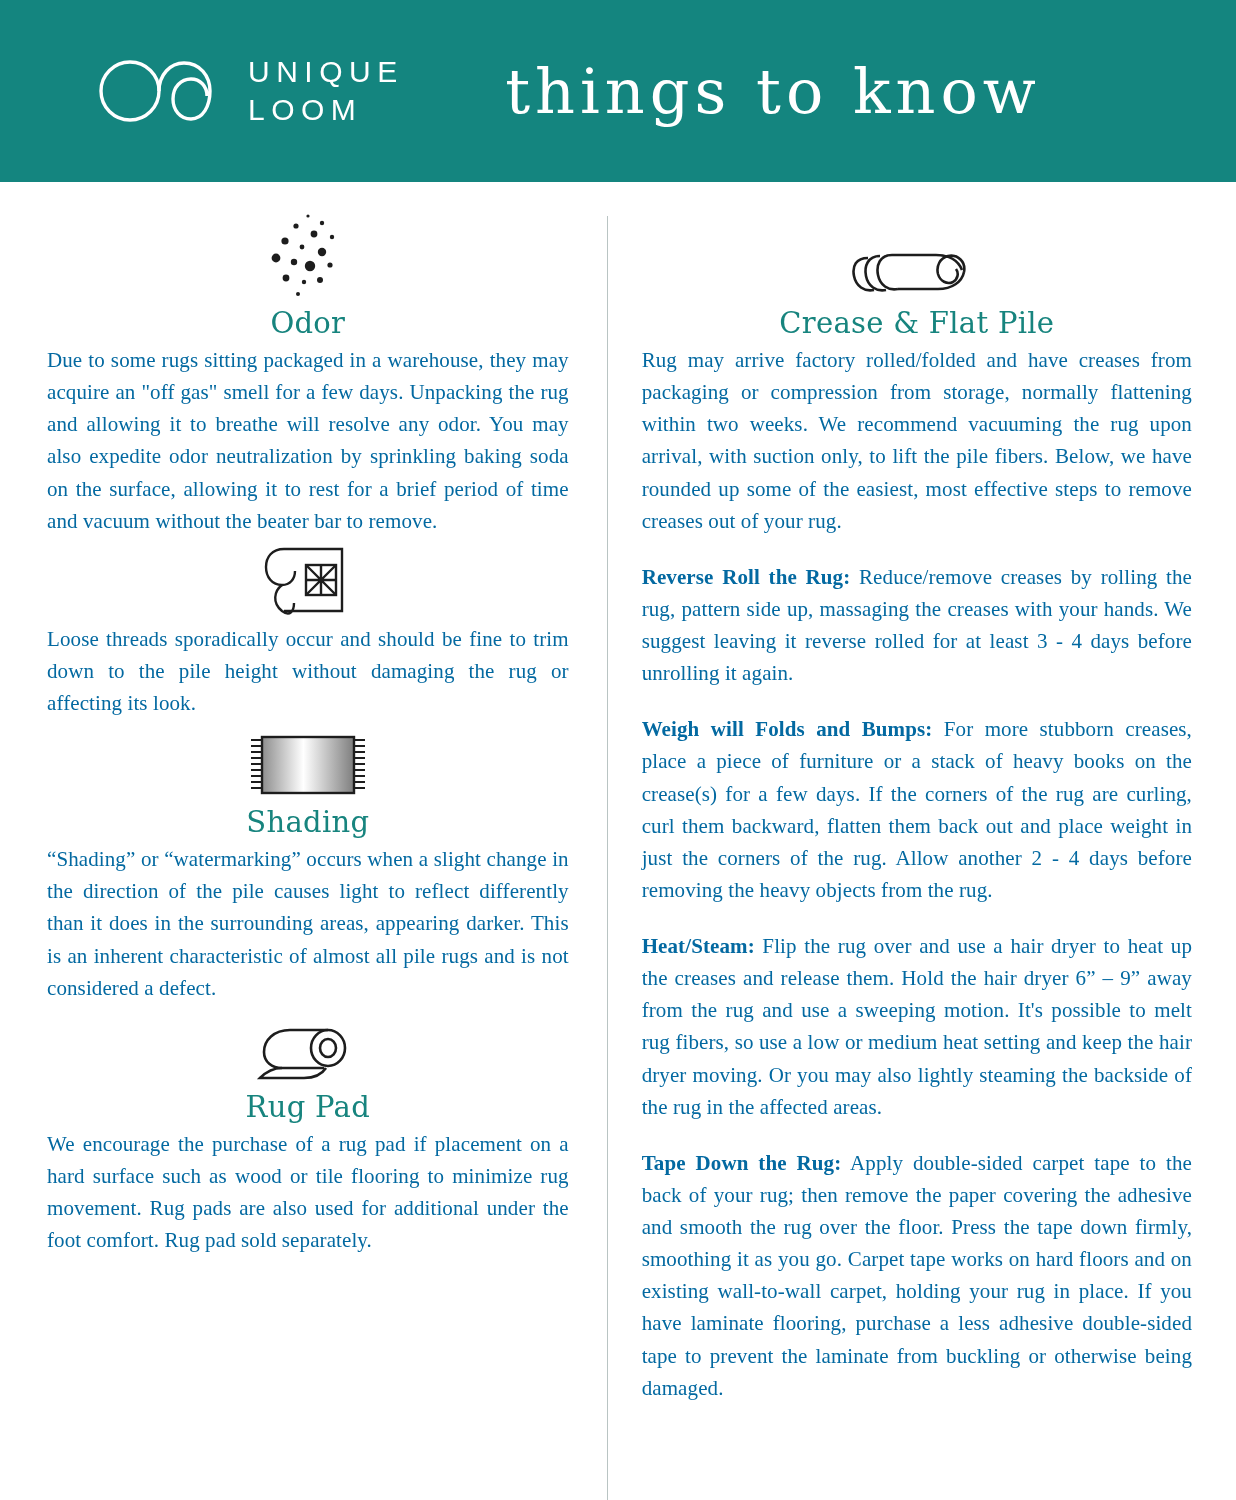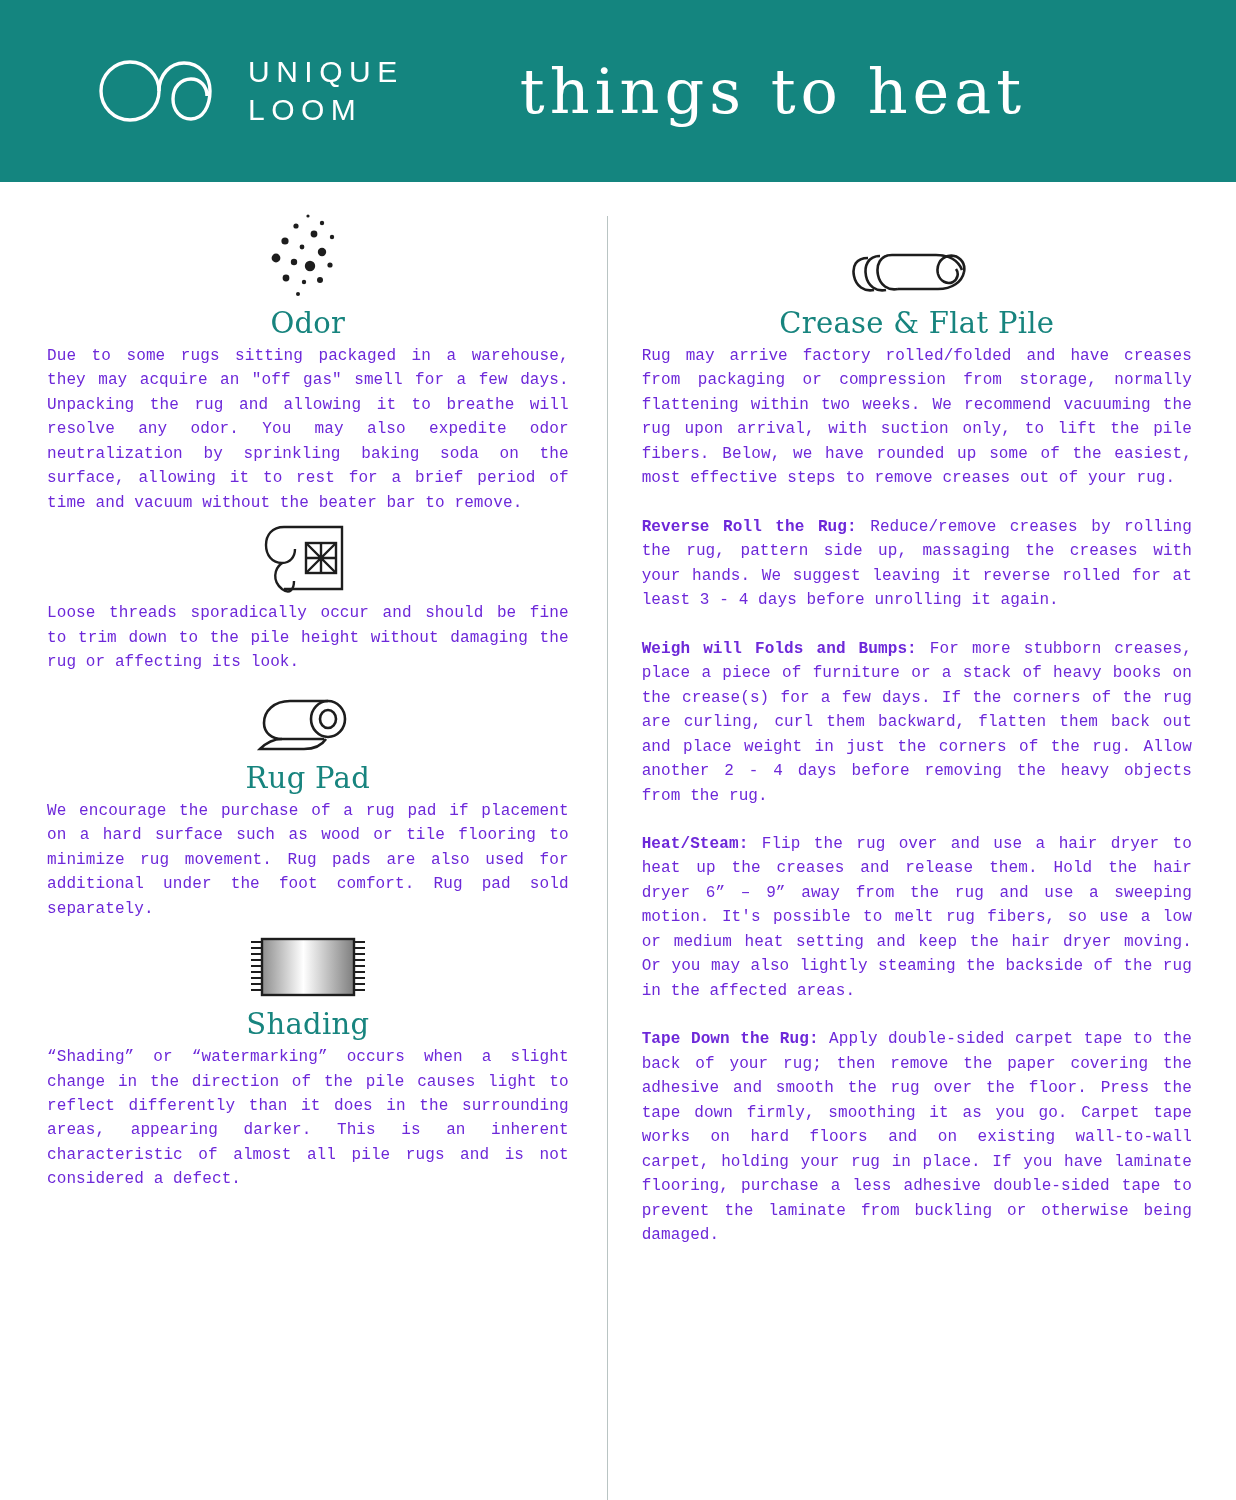--- a/index.html
+++ b/index.html
@@ -110,23 +110,23 @@
     text-align: center;
     color: #17847e;
     font-family: "DejaVu Serif", serif;
     font-size: 29px;
     font-weight: 400;
     letter-spacing: 0.3px;
   }
 
   p.body-text {
     margin: 0 0 22px 0;
-    color: #6d28d9;
-    font-family: Liberation Mono, monospace;
-    font-size: 16px;
+    color: #0369a1;
+    font-family: Liberation Serif, serif;
+    font-size: 21px;
     line-height: 1.53;
     text-align: justify;
     text-justify: inter-word;
     letter-spacing: 0.1px;
   }
   p.body-text:last-child { margin-bottom: 0; }
   p.body-text b {
     font-weight: 700;
   }
   .right-col p.body-text { margin-bottom: 24px; }
@@ -144,21 +144,21 @@
         <svg viewBox="0 0 130 62" width="130" height="62" aria-hidden="true">
           <g fill="none" stroke="#ffffff" stroke-width="3.4">
             <circle cx="34" cy="31" r="29"></circle>
             <path d="M63 31 C63 15 74 3 88 3 C104 3 114 16 114 31 C114 46 107 59 95 59 C84 59 77 50 77 39 C77 27 85 19 95 19 C104 19 111 26 111 36"></path>
           </g>
         </svg>
       </div>
       <div class="brand-name">UNIQUE
 LOOM</div>
     </div>
-    <div class="header-title">things to heat</div>
+    <div class="header-title">things to know</div>
   </div>
 
   <div class="content">
 
     <div class="col col-left">
 
       <div class="section">
         <div class="icon-wrap">
           <svg width="96" height="92" viewBox="0 0 96 92" aria-hidden="true">
             <g fill="#1d1d1d">
@@ -195,54 +195,54 @@
               <rect x="46" y="22" width="30" height="30"></rect>
               <path d="M46 22 L76 52 M76 22 L46 52 M61 22 v30 M46 37 h30"></path>
             </g>
           </svg>
         </div>
         <p class="body-text">Loose threads sporadically occur and should be fine to trim down to the pile height without damaging the rug or affecting its look.</p>
       </div>
 
       <div class="section">
         <div class="icon-wrap tight">
-          <svg width="112" height="64" viewBox="0 0 112 64" aria-hidden="true">
-            <g fill="none" stroke="#1d1d1d" stroke-width="2.6">
-              <ellipse cx="76" cy="26" rx="17" ry="18"></ellipse>
-              <ellipse cx="76" cy="26" rx="8" ry="9"></ellipse>
-              <path d="M76 8 H38 C22 8 12 18 12 30 C12 40 20 46 30 46 H72"></path>
-              <path d="M30 46 C22 46 14 50 8 56 H52 C62 56 70 52 74 46"></path>
-            </g>
-          </svg>
-        </div>
-        <h2 class="section-title">Rug Pad</h2>
-        <p class="body-text">We encourage the purchase of a rug pad if placement on a hard surface such as wood or tile flooring to minimize rug movement. Rug pads are also used for additional under the foot comfort. Rug pad sold separately.</p>
-      </div>
-
-      <div class="section">
-        <div class="icon-wrap tight">
           <svg width="126" height="72" viewBox="0 0 126 72" aria-hidden="true">
             <defs>
               <linearGradient id="shadeGrad" x1="0" y1="0" x2="1" y2="0">
                 <stop offset="0%" stop-color="#8d8d8d"></stop>
                 <stop offset="45%" stop-color="#ffffff"></stop>
                 <stop offset="100%" stop-color="#7e7e7e"></stop>
               </linearGradient>
             </defs>
             <rect x="17" y="8" width="92" height="56" fill="url(#shadeGrad)" stroke="#1d1d1d" stroke-width="2.4"></rect>
             <g stroke="#1d1d1d" stroke-width="2.2">
               <path d="M6 11 h11 M6 17 h11 M6 23 h11 M6 29 h11 M6 35 h11 M6 41 h11 M6 47 h11 M6 53 h11 M6 59 h11"></path>
               <path d="M109 11 h11 M109 17 h11 M109 23 h11 M109 29 h11 M109 35 h11 M109 41 h11 M109 47 h11 M109 53 h11 M109 59 h11"></path>
             </g>
           </svg>
         </div>
         <h2 class="section-title">Shading</h2>
         <p class="body-text">“Shading” or “watermarking” occurs when a slight change in the direction of the pile causes light to reflect differently than it does in the surrounding areas, appearing darker. This is an inherent characteristic of almost all pile rugs and is not considered a defect.</p>
       </div>
 
+      <div class="section">
+        <div class="icon-wrap tight">
+          <svg width="112" height="64" viewBox="0 0 112 64" aria-hidden="true">
+            <g fill="none" stroke="#1d1d1d" stroke-width="2.6">
+              <ellipse cx="76" cy="26" rx="17" ry="18"></ellipse>
+              <ellipse cx="76" cy="26" rx="8" ry="9"></ellipse>
+              <path d="M76 8 H38 C22 8 12 18 12 30 C12 40 20 46 30 46 H72"></path>
+              <path d="M30 46 C22 46 14 50 8 56 H52 C62 56 70 52 74 46"></path>
+            </g>
+          </svg>
+        </div>
+        <h2 class="section-title">Rug Pad</h2>
+        <p class="body-text">We encourage the purchase of a rug pad if placement on a hard surface such as wood or tile flooring to minimize rug movement. Rug pads are also used for additional under the foot comfort. Rug pad sold separately.</p>
+      </div>
+
     </div>
 
     <div class="divider"></div>
 
     <div class="col col-right right-col">
       <div class="icon-wrap">
         <svg width="130" height="54" viewBox="0 0 130 54" aria-hidden="true">
           <g fill="none" stroke="#1d1d1d" stroke-width="2.6">
             <path d="M16 10 C4 10 0 18 2 28 C4 38 12 44 22 42"></path>
             <path d="M28 8 C16 8 12 18 14 28 C16 38 24 44 34 42"></path>

